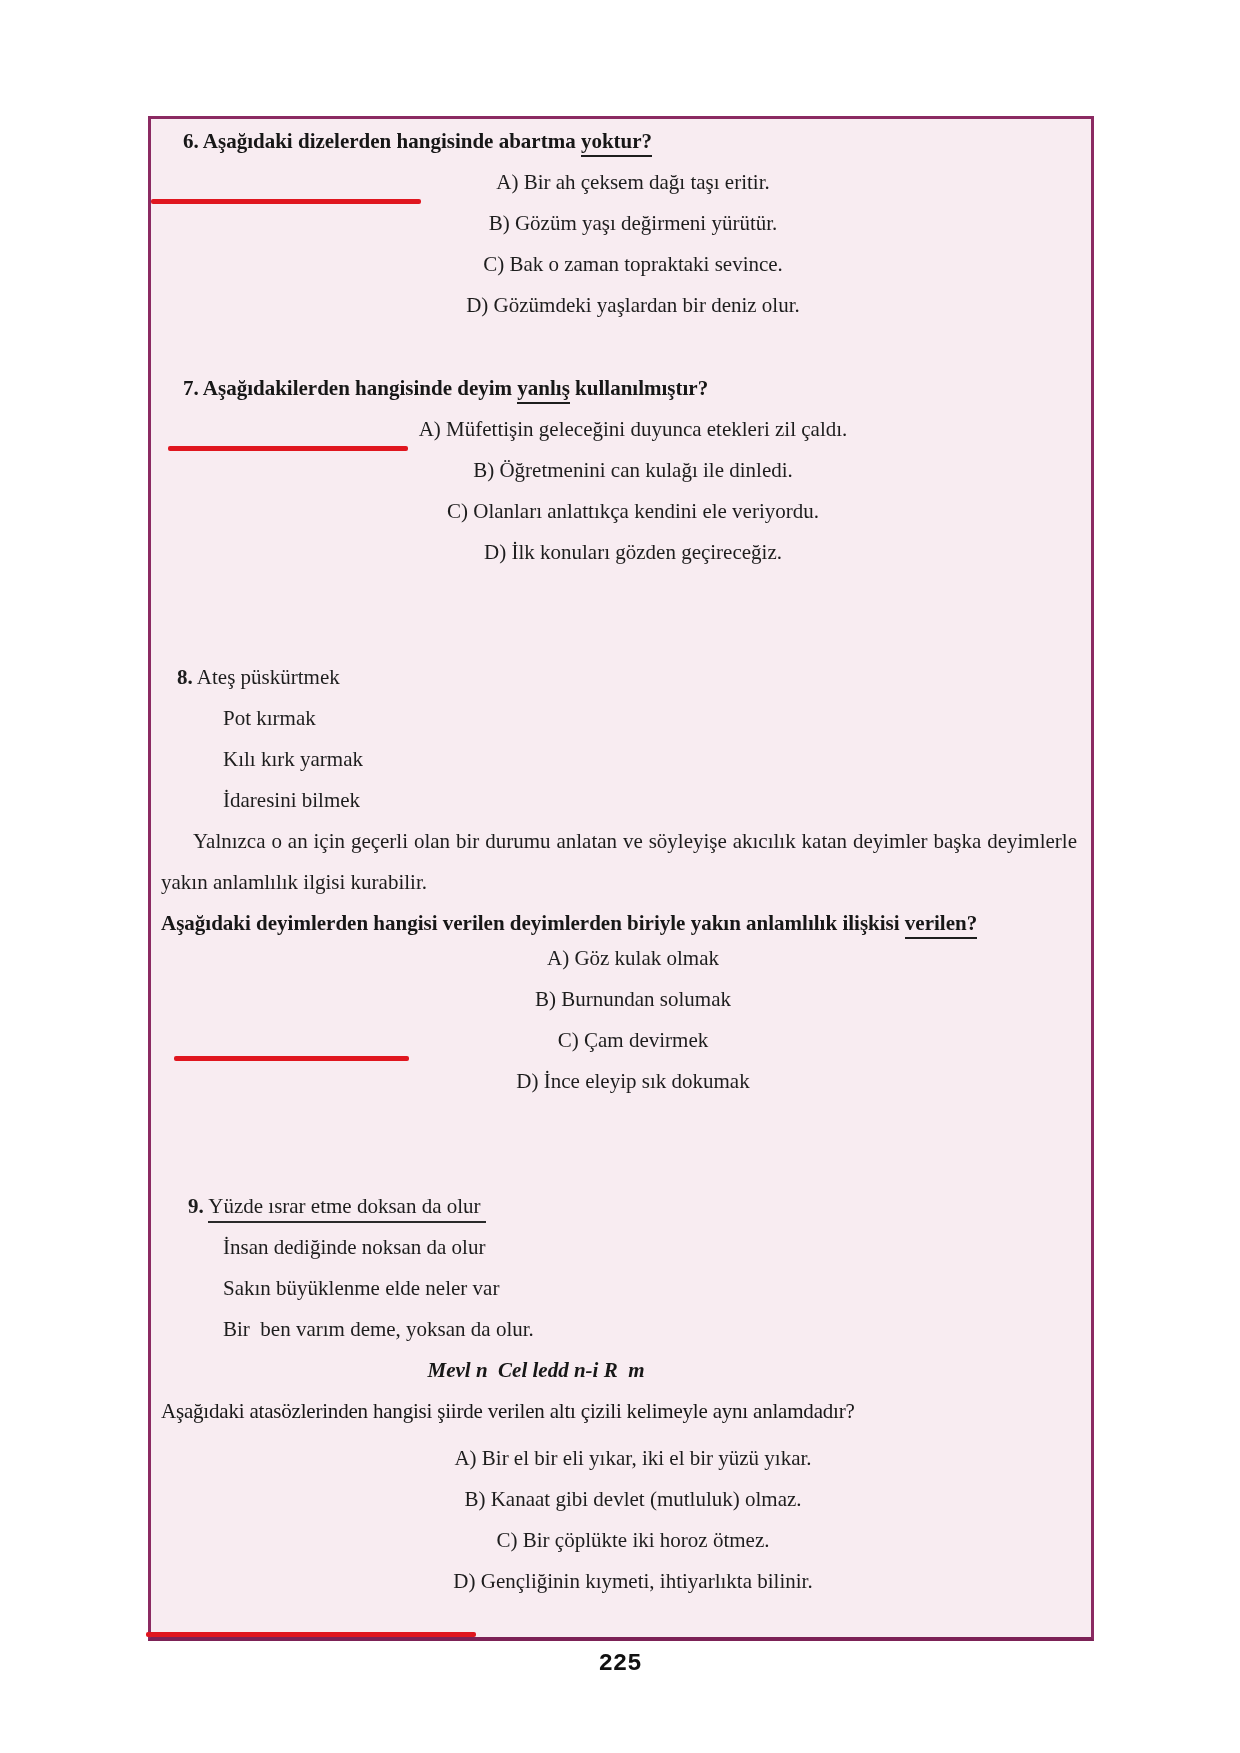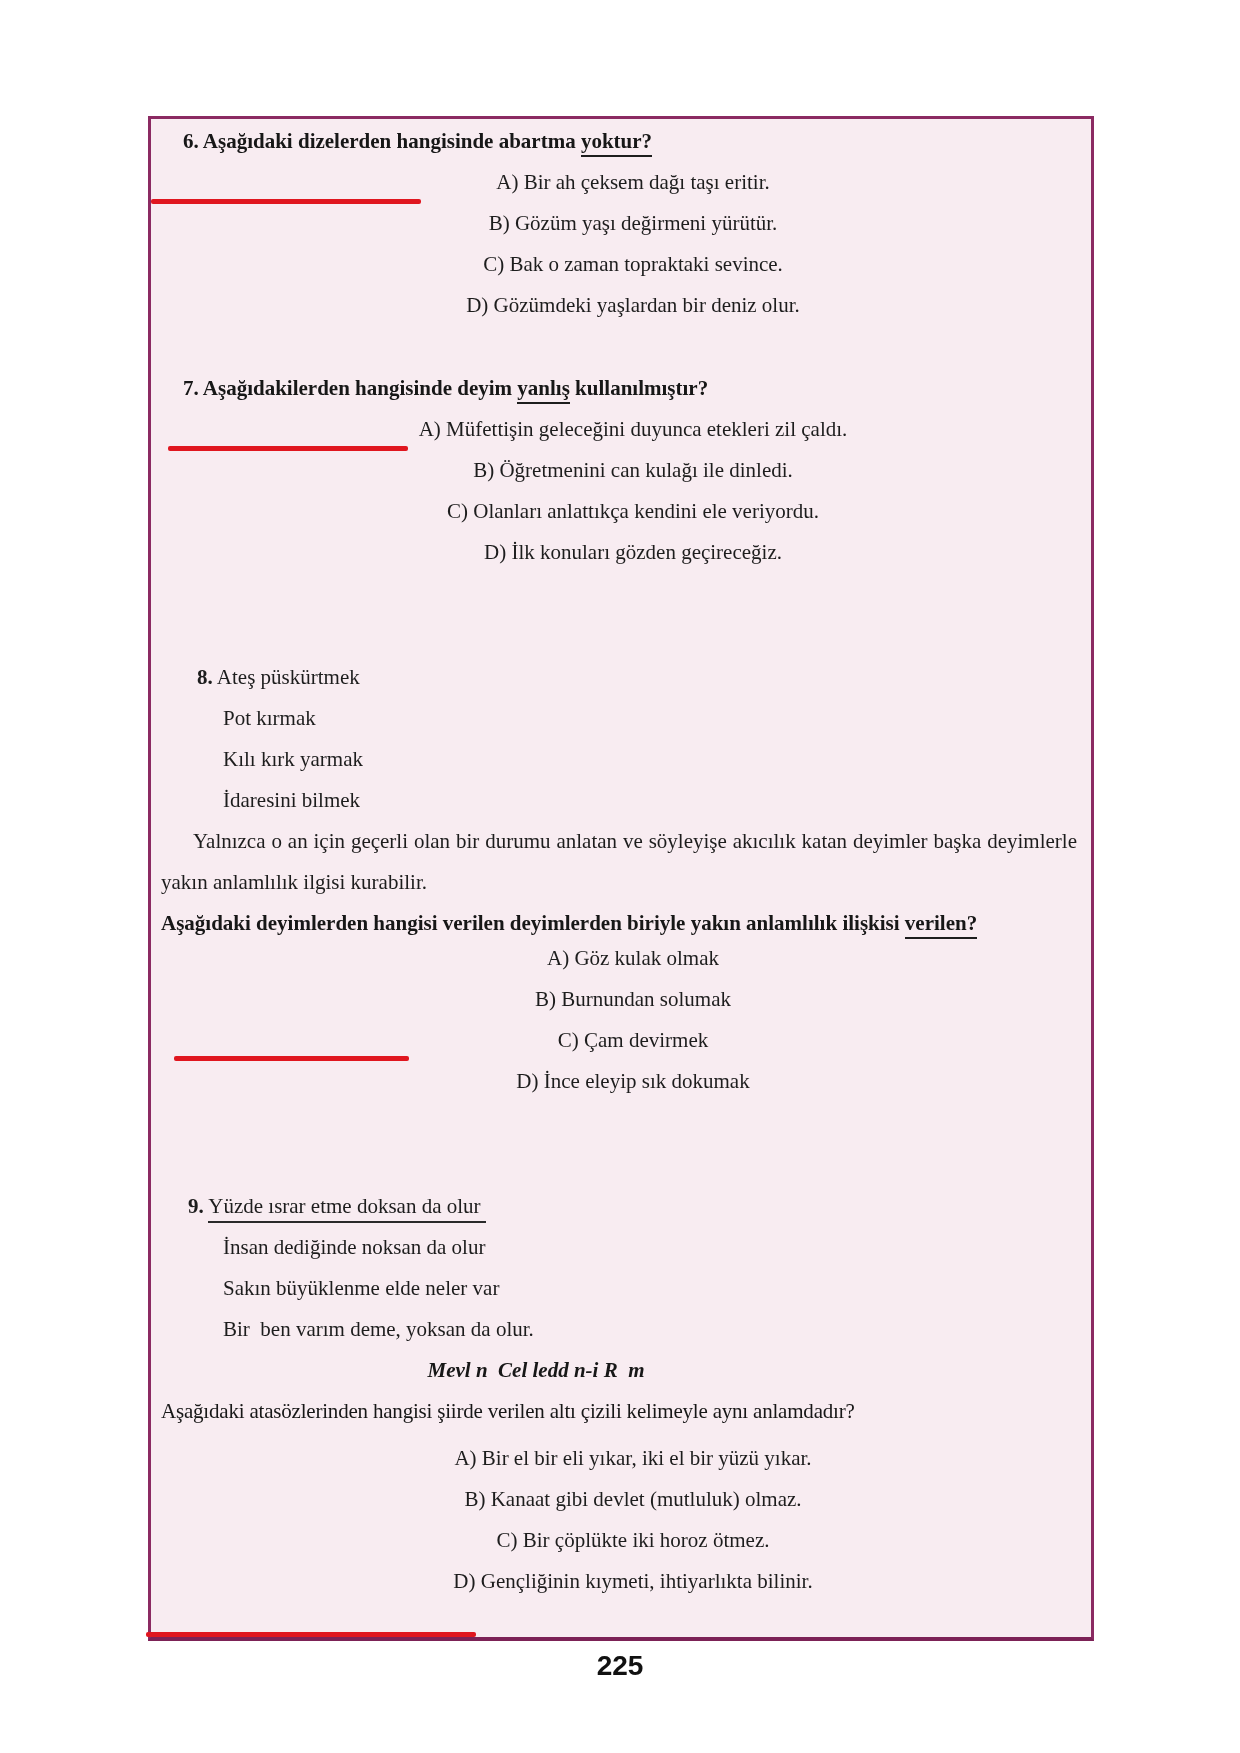--- a/index.html
+++ b/index.html
@@ -17,37 +17,37 @@
   p{margin:0;}
   .sec{margin:0;}
   .sec.gap1{margin-top:42px;}
   .sec.gap2{margin-top:84px;}
   .qhead{font-weight:bold;margin-left:22px;color:#171717;}
   .opt{margin-left:28px;text-align:center;}
   .opts8{margin-top:-6px;}
   .opts9{margin-top:6px;}
   .ul-black{border-bottom:2px solid #1d1d1d;padding-bottom:2px;}
   .idiom{margin-left:62px;}
-  .idiom.first{margin-left:36px;}
+  .idiom.first{margin-left:16px;}
   .num{font-weight:bold;}
   .para{text-align:justify;text-indent:32px;}
   .stem8{font-weight:bold;text-align:justify;color:#171717;}
   .verse{margin-left:62px;white-space:pre-wrap;}
   .verse.first{margin-left:27px;}
   .ul-thin{border-bottom:2px solid #2a2a2a;padding-bottom:3px;padding-right:5px;}
   .attr{font-weight:bold;font-style:italic;width:750px;text-align:center;white-space:pre-wrap;color:#171717;}
   .stem9{font-weight:normal;white-space:nowrap;letter-spacing:-0.2px;color:#171717;}
   .red-line{position:absolute;height:5px;background:#e0161f;border-radius:2px;}
   #rl-q6{left:0;top:80px;width:270px;}
   #rl-q7{left:17px;top:327px;width:240px;}
   #rl-q8{left:23px;top:937px;width:235px;}
   #rl-q9{left:-5px;top:1513px;width:330px;}
   .pagenum{
     position:absolute;left:0;top:1650px;width:1240px;text-align:center;
-    font-family:Liberation Sans, sans-serif;font-weight:bold;font-size:28px;color:#111;
+    font-family:Liberation Mono, monospace;font-weight:bold;font-size:24px;color:#111;
   }
 </style>
 </head>
 <body>
 
 <div class="sheet">
 
   <div class="qbox">
 
     <div class="sec">

